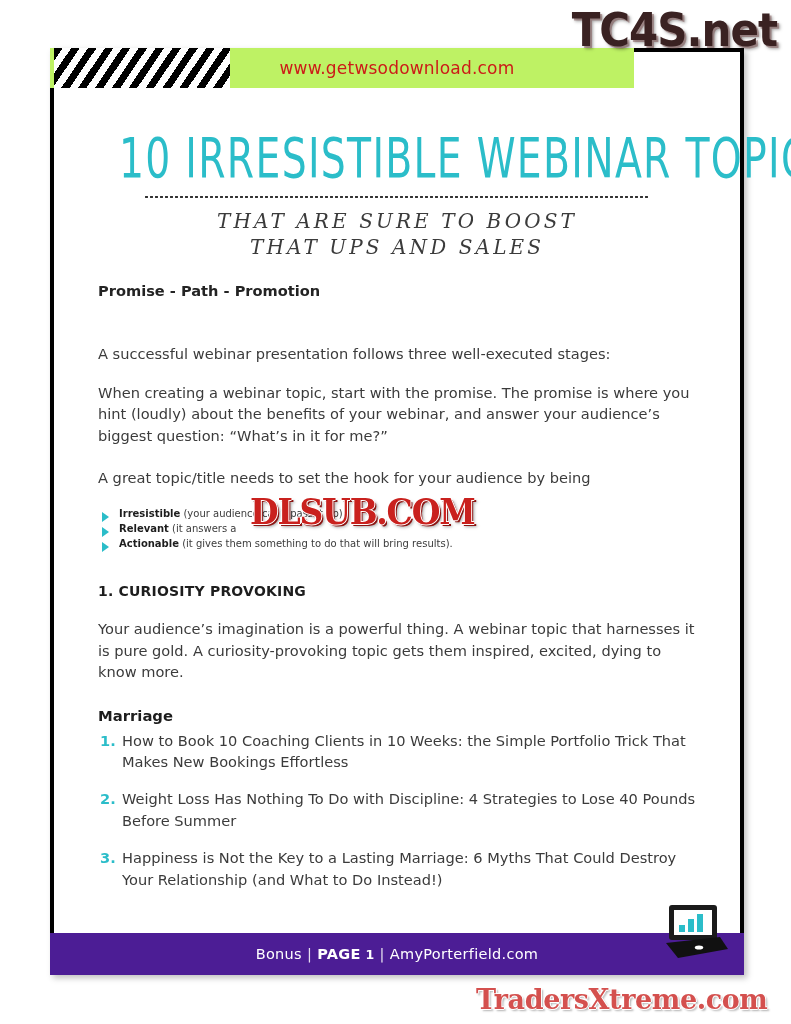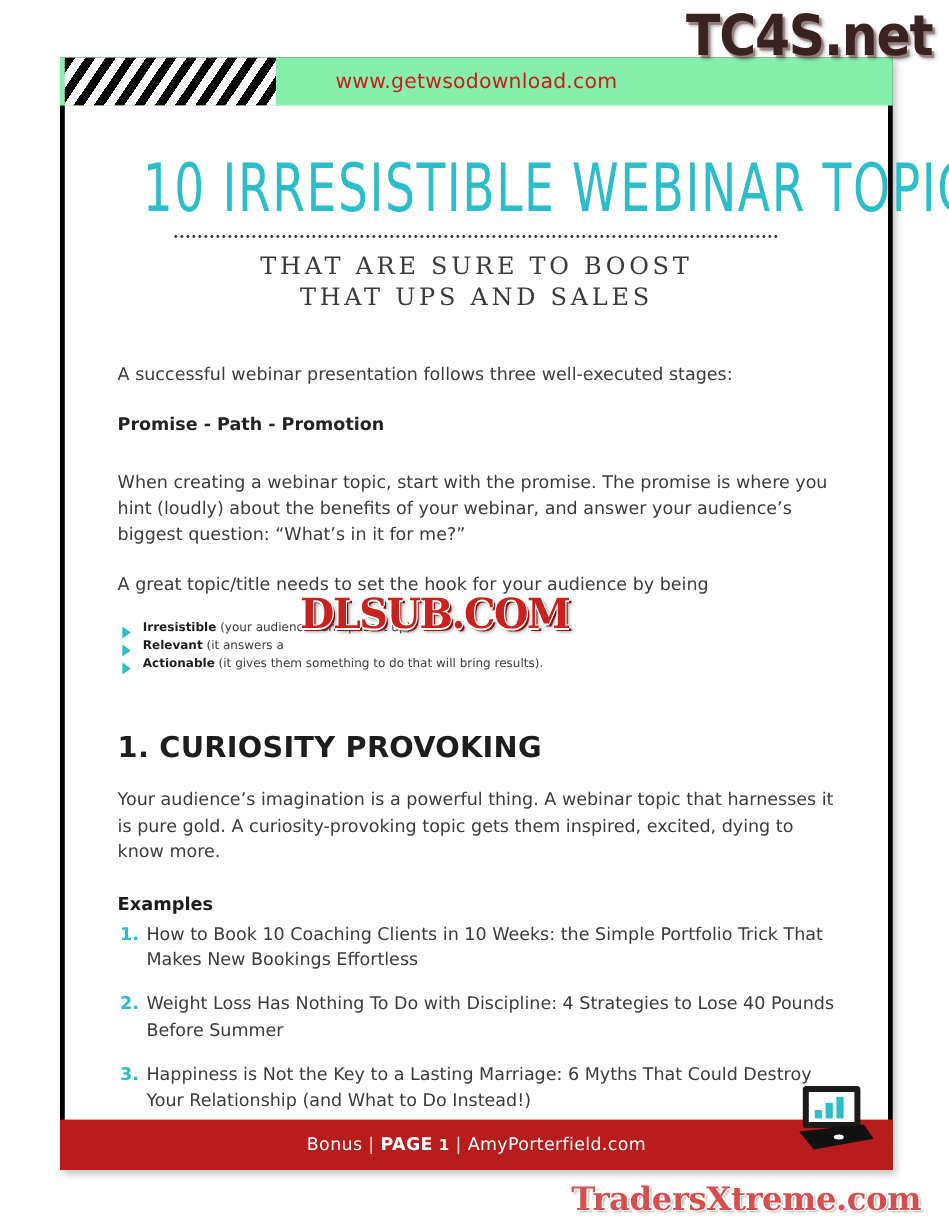--- a/index.html
+++ b/index.html
@@ -43,23 +43,23 @@
     box-sizing: border-box;
     box-shadow: 3px 3px 6px rgba(0,0,0,0.25);
     z-index: 10;
   }
 
   
   .header-bar {
     position: absolute;
     left: -4px;
     top: -4px;
-    width: 694px;
+    width: 584px;
     height: 40px;
-    background: #86efac;
+    background: #bef264;
     overflow: hidden;
   }
   .header-hatch {
     position: absolute;
     left: 4px;
     top: 0;
     width: 176px;
     height: 40px;
     background-image: repeating-linear-gradient(
       -56deg,
@@ -117,33 +117,33 @@
   .doc-subtitle {
     margin: 9px 0 0 0;
     text-align: center;
     color: #3b3b3b;
     font-family: "DejaVu Serif", "Liberation Serif", serif;
     font-weight: 400;
     font-size: 20px;
     letter-spacing: 3.1px;
     line-height: 1.30;
   }
-  .doc-subtitle span { display: block; }
+  .doc-subtitle span { display: block; font-style: italic; }
 
   .body-text {
     margin: 0;
     color: #3b3b3b;
     font-family: "DejaVu Sans", sans-serif;
     font-size: 14.6px;
     line-height: 1.47;
   }
 
   .p-intro   { margin-top: 42px; }
   .p-stages  { margin-top: 20px; font-weight: 700; color: #232323; }
-  .p-promise { margin-top: 27px; }
+  .p-promise { margin-top: 17px; }
   .p-hook    { margin-top: 21px; }
 
   .bullets {
     list-style: none;
     margin: 17px 0 0 0;
     padding: 0 0 0 4px;
   }
   .bullets li {
     position: relative;
     padding-left: 17px;
@@ -157,25 +157,25 @@
     position: absolute;
     left: 0;
     top: 6px;
     border-left: 7px solid #2bbdc9;
     border-top: 5px solid transparent;
     border-bottom: 5px solid transparent;
   }
   .bullets strong { color: #1d1d1d; font-weight: 700; }
 
   .section-head {
-    margin: 48px 0 0 0;
+    margin: 32px 0 0 0;
     color: #1d1d1d;
     font-family: "DejaVu Sans", sans-serif;
     font-weight: 700;
-    font-size: 24px;
+    font-size: 14px;
     letter-spacing: 0.2px;
   }
 
   .p-section { margin-top: 19px; }
 
   .examples-label {
     margin: 24px 0 0 0;
     color: #1d1d1d;
     font-family: "DejaVu Sans", sans-serif;
     font-weight: 700;
@@ -207,21 +207,21 @@
     font-weight: 700;
   }
 
   
   .footer-bar {
     position: absolute;
     left: -4px;
     bottom: -4px;
     width: 694px;
     height: 42px;
-    background: #b91c1c;
+    background: #4c1d95;
   }
   .footer-text {
     position: absolute;
     left: 0;
     top: 0;
     width: 694px;
     height: 42px;
     line-height: 42px;
     text-align: center;
     color: #ffffff;
@@ -294,23 +294,23 @@
 
     <h1 class="doc-title">10 IRRESISTIBLE WEBINAR TOPICS</h1>
 
     <div class="dot-divider"></div>
 
     <h2 class="doc-subtitle">
       <span>THAT ARE SURE TO BOOST</span>
       <span>THAT UPS AND SALES</span>
     </h2>
 
+    <p class="body-text p-stages">Promise - Path - Promotion</p>
+
     <p class="body-text p-intro">A successful webinar presentation follows three well-executed stages:</p>
-
-    <p class="body-text p-stages">Promise - Path - Promotion</p>
 
     <p class="body-text p-promise">When creating a webinar topic, start with the promise. The promise is where you hint (loudly) about the benefits of your webinar, and answer your audience’s biggest question: “What’s in it for me?”</p>
 
     <p class="body-text p-hook">A great topic/title needs to set the hook for your audience by being</p>
 
     <ul class="bullets">
       <li>
         <strong>Irresistible</strong><span> (your audience can’t pass it up)</span>
       </li>
       <li>
@@ -318,21 +318,21 @@
       </li>
       <li>
         <strong>Actionable</strong><span> (it gives them something to do that will bring results).</span>
       </li>
     </ul>
 
     <h3 class="section-head">1. CURIOSITY PROVOKING</h3>
 
     <p class="body-text p-section">Your audience’s imagination is a powerful thing. A webinar topic that harnesses it is pure gold. A curiosity-provoking topic gets them inspired, excited, dying to know more.</p>
 
-    <p class="examples-label">Examples</p>
+    <p class="examples-label">Marriage</p>
 
     <ol class="examples">
       <li>How to Book 10 Coaching Clients in 10 Weeks: the Simple Portfolio Trick That Makes New Bookings Effortless</li>
       <li>Weight Loss Has Nothing To Do with Discipline: 4 Strategies to Lose 40 Pounds Before Summer</li>
       <li>Happiness is Not the Key to a Lasting Marriage: 6 Myths That Could Destroy Your Relationship (and What to Do Instead!)</li>
     </ol>
 
   </div>
 
   <div class="footer-bar">

